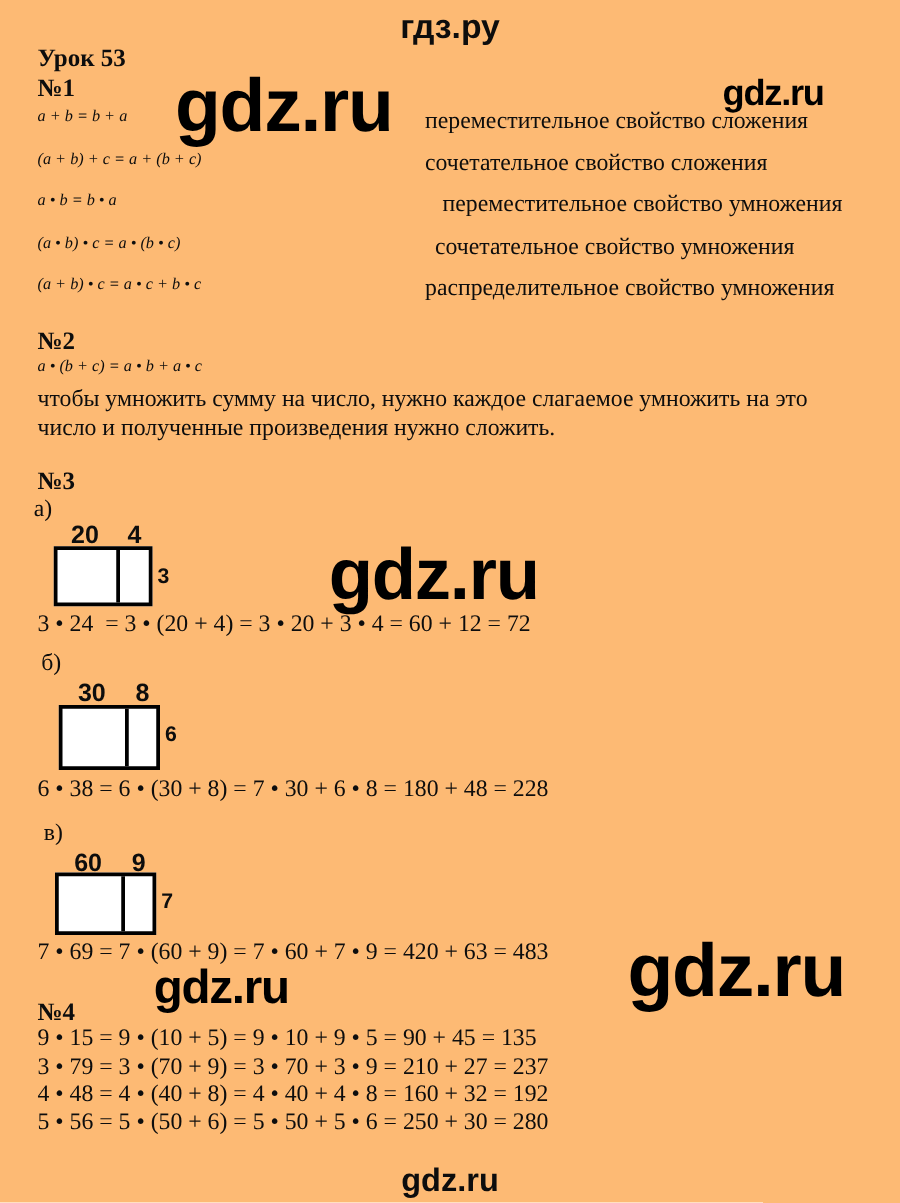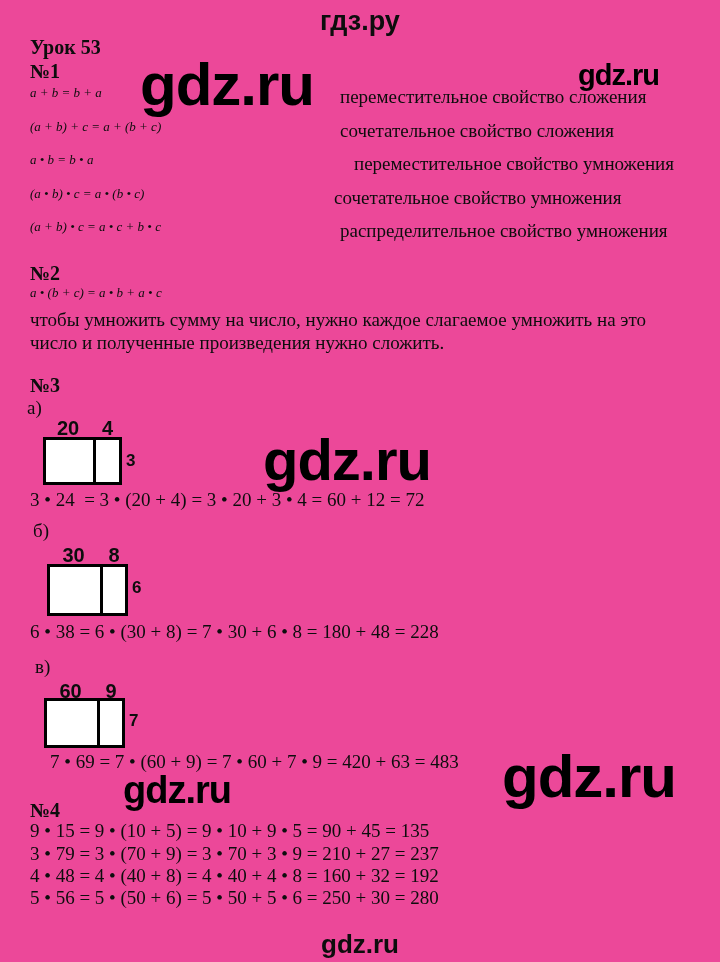--- a/index.html
+++ b/index.html
@@ -1,17 +1,17 @@
 <!DOCTYPE html>
 <html><head>
 <meta charset="utf-8">
 <style>
   html,body { margin:0; padding:0; background:#fff; }
   .page {
-    position:relative; width:720px; height:962px; background:#ec4899;
+    position:relative; width:720px; height:962px; background:#fdba74;
     color:#0d0d0d; font-family:"Liberation Serif", serif; overflow:hidden;
   }
   .abs { position:absolute; white-space:pre; }
   .site-header {
     left:0; top:6px; width:720px; text-align:center;
     font-family:"Liberation Sans", sans-serif; font-weight:700; font-size:27px;
   }
   .site-footer {
     left:0; top:929px; width:720px; text-align:center;
     font-family:"Liberation Sans", sans-serif; font-weight:700; font-size:26px;
@@ -57,21 +57,21 @@
   <div class="abs formula" style="left:30px; top:85px;">a + b = b + a</div>
   <div class="abs desc" style="left:340px; top:86px;">переместительное свойство сложения</div>
 
   <div class="abs formula" style="left:30px; top:119px;">(a + b) + c = a + (b + c)</div>
   <div class="abs desc" style="left:340px; top:120px;">сочетательное свойство сложения</div>
 
   <div class="abs formula" style="left:30px; top:152px;">a • b = b • a</div>
   <div class="abs desc" style="left:340px; top:153px;margin-left:14px;">переместительное свойство умножения</div>
 
   <div class="abs formula" style="left:30px; top:186px;">(a • b) • c = a • (b • c)</div>
-  <div class="abs desc" style="left:334px; top:187px;font-family:Liberation Serif, serif;">сочетательное свойство умножения</div>
+  <div class="abs desc" style="left:348px; top:187px;font-family:Liberation Serif, serif;">сочетательное свойство умножения</div>
 
   <div class="abs formula" style="left:30px; top:219px;">(a + b) • c = a • c + b • c</div>
   <div class="abs desc" style="left:340px; top:220px;">распределительное свойство умножения</div>
 
   <div class="abs heading" style="left:30px; top:262px;">№2</div>
   <div class="abs formula" style="left:30px; top:285px;">a • (b + c) = a • b + a • c</div>
   <div class="abs bodytext" style="left:30px; top:309px;">чтобы умножить сумму на число, нужно каждое слагаемое умножить на это</div>
   <div class="abs bodytext" style="left:30px; top:332px;">число и полученные произведения нужно сложить.</div>
 
   <div class="abs heading" style="left:30px; top:374px;">№3</div>
@@ -95,21 +95,21 @@
   <div class="abs side-dim" style="left:132px; top:579px;">6</div>
   <div class="abs eq" style="left:30px; top:621px;">6 • 38 = 6 • (30 + 8) = 7 • 30 + 6 • 8 = 180 + 48 = 228</div>
 
   <div class="abs part-label" style="left:35px; top:656px;">в)</div>
   <div class="abs dim" style="left:44px; top:681px; width:53px;">60</div>
   <div class="abs dim" style="left:97px; top:681px; width:28px;">9</div>
   <div class="rect" style="left:44px; top:698px; width:81px; height:50px;">
     <div class="divider" style="left:50px;"></div>
   </div>
   <div class="abs side-dim" style="left:129px; top:712px;">7</div>
-  <div class="abs eq" style="left:30px; top:751px;margin-left:20px;">7 • 69 = 7 • (60 + 9) = 7 • 60 + 7 • 9 = 420 + 63 = 483</div>
+  <div class="abs eq" style="left:30px; top:751px;">7 • 69 = 7 • (60 + 9) = 7 • 60 + 7 • 9 = 420 + 63 = 483</div>
 
   <div class="abs wm" style="left:502px; top:747px; font-size:60px;">gdz.ru</div>
   <div class="abs wm" style="left:123px; top:771px; font-size:38px;">gdz.ru</div>
 
   <div class="abs heading" style="left:30px; top:799px;">№4</div>
   <div class="abs eq" style="left:30px; top:820px;">9 • 15 = 9 • (10 + 5) = 9 • 10 + 9 • 5 = 90 + 45 = 135</div>
   <div class="abs eq" style="left:30px; top:843px;">3 • 79 = 3 • (70 + 9) = 3 • 70 + 3 • 9 = 210 + 27 = 237</div>
   <div class="abs eq" style="left:30px; top:865px;">4 • 48 = 4 • (40 + 8) = 4 • 40 + 4 • 8 = 160 + 32 = 192</div>
   <div class="abs eq" style="left:30px; top:887px;">5 • 56 = 5 • (50 + 6) = 5 • 50 + 5 • 6 = 250 + 30 = 280</div>
 

